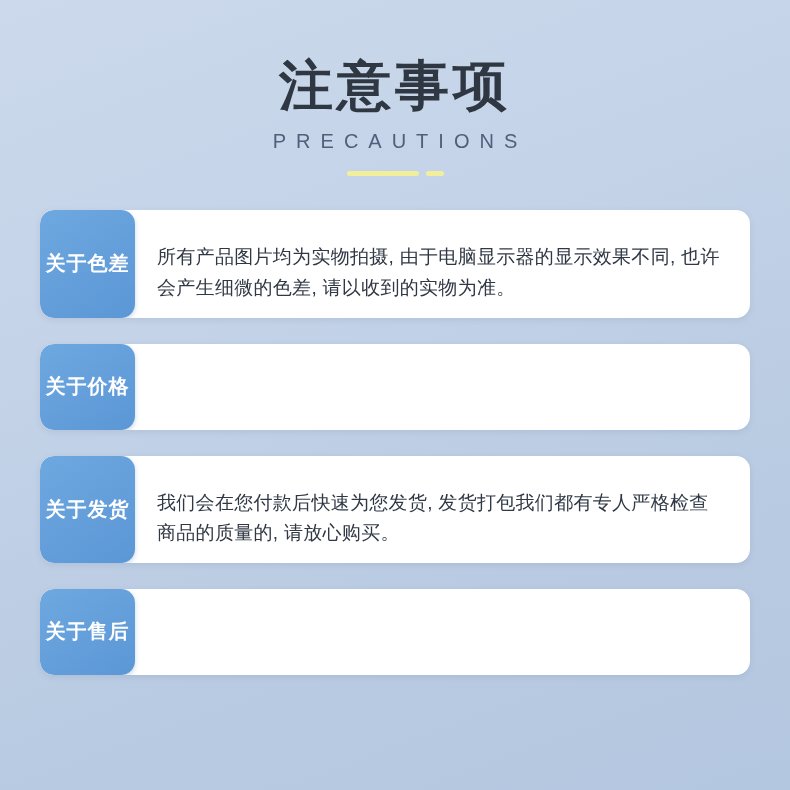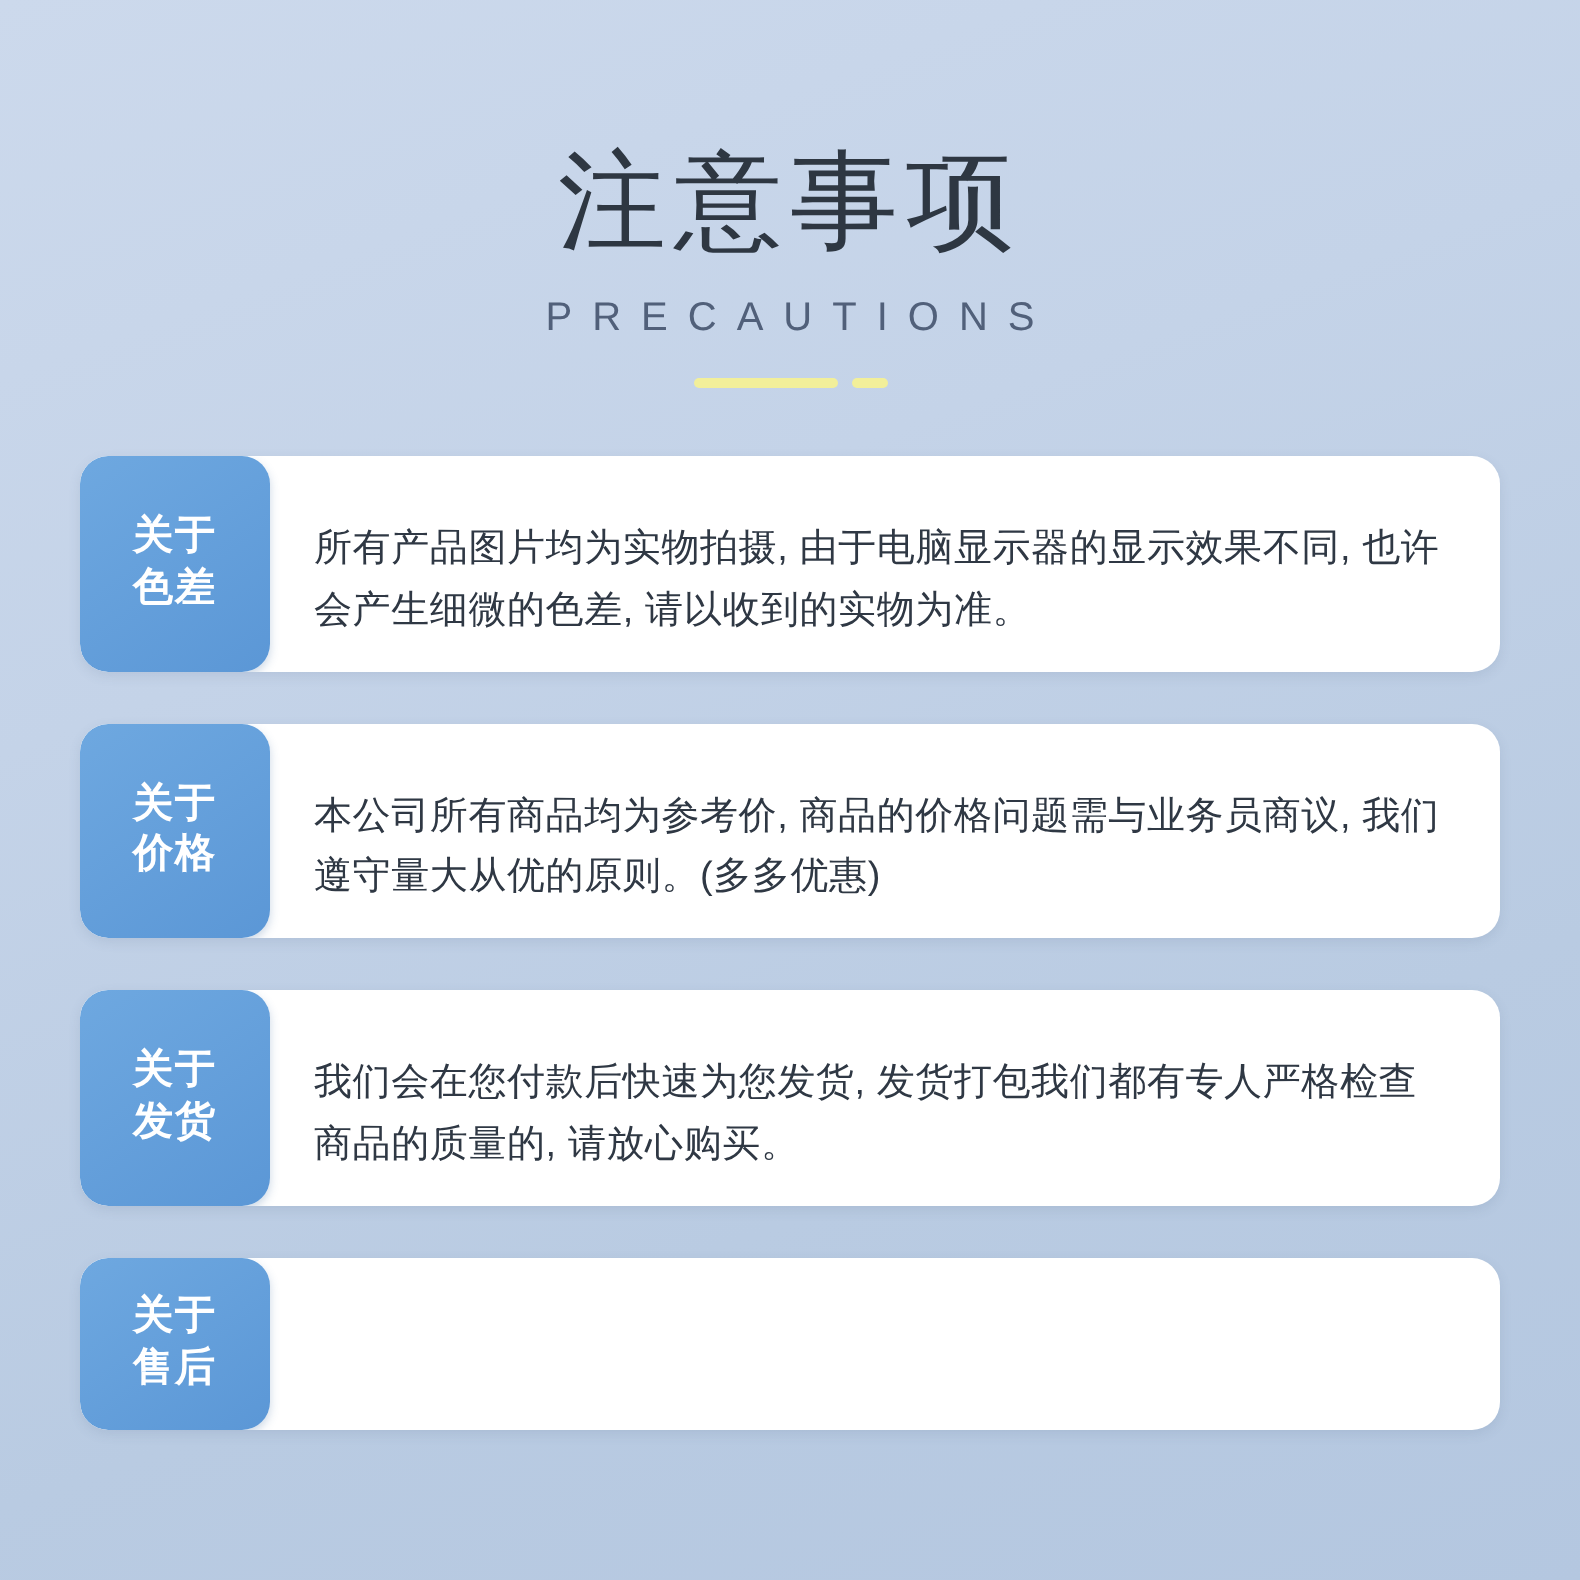--- a/index.html
+++ b/index.html
@@ -20,25 +20,25 @@
     box-sizing: border-box;
   }
 
   
   .header {
     padding-top: 54px;
     text-align: center;
   }
   .title {
     font-size: 54px;
-    font-weight: normal;
+    font-weight: bold;
     color: #2e3742;
     letter-spacing: 4px;
     line-height: 1.15;
-    margin: 16px;
+    margin: 0;
   }
   .subtitle {
     margin-top: 14px;
     font-size: 20px;
     color: #51607a;
     letter-spacing: 10px;
     text-indent: 10px;
     font-weight: normal;
   }
   .rule-wrap {
@@ -76,21 +76,21 @@
     background: #ffffff;
     box-shadow: 0 2px 6px rgba(80, 100, 130, 0.13);
     overflow: hidden;
     min-height: 86px;
   }
   .tag {
     flex: 0 0 95px;
     background: linear-gradient(145deg, #6ea8e0 0%, #5b97d6 100%);
     color: #ffffff;
     display: flex;
-    flex-direction: column;
+    flex-direction: row;
     align-items: center;
     justify-content: center;
     border-radius: 14px;
     font-size: 20px;
     font-weight: bold;
     line-height: 1.28;
     letter-spacing: 1px;
     box-shadow: 0 2px 5px rgba(70, 110, 160, 0.28);
   }
   .tag .t1 { display: block; }
@@ -133,23 +133,20 @@
       <div class="body">
         <p>所有产品图片均为实物拍摄, 由于电脑显示器的显示效果不同, 也许会产生细微的色差, 请以收到的实物为准。</p>
       </div>
     </div>
 
     <div class="row">
       <div class="tag">
         <span class="t1">关于</span>
         <span class="t2">价格</span>
       </div>
-      <div class="body">
-        <p>本公司所有商品均为参考价, 商品的价格问题需与业务员商议, 我们遵守量大从优的原则。(多多优惠)</p>
-      </div>
     </div>
 
     <div class="row">
       <div class="tag">
         <span class="t1">关于</span>
         <span class="t2">发货</span>
       </div>
       <div class="body">
         <p>我们会在您付款后快速为您发货, 发货打包我们都有专人严格检查商品的质量的, 请放心购买。</p>
       </div>

